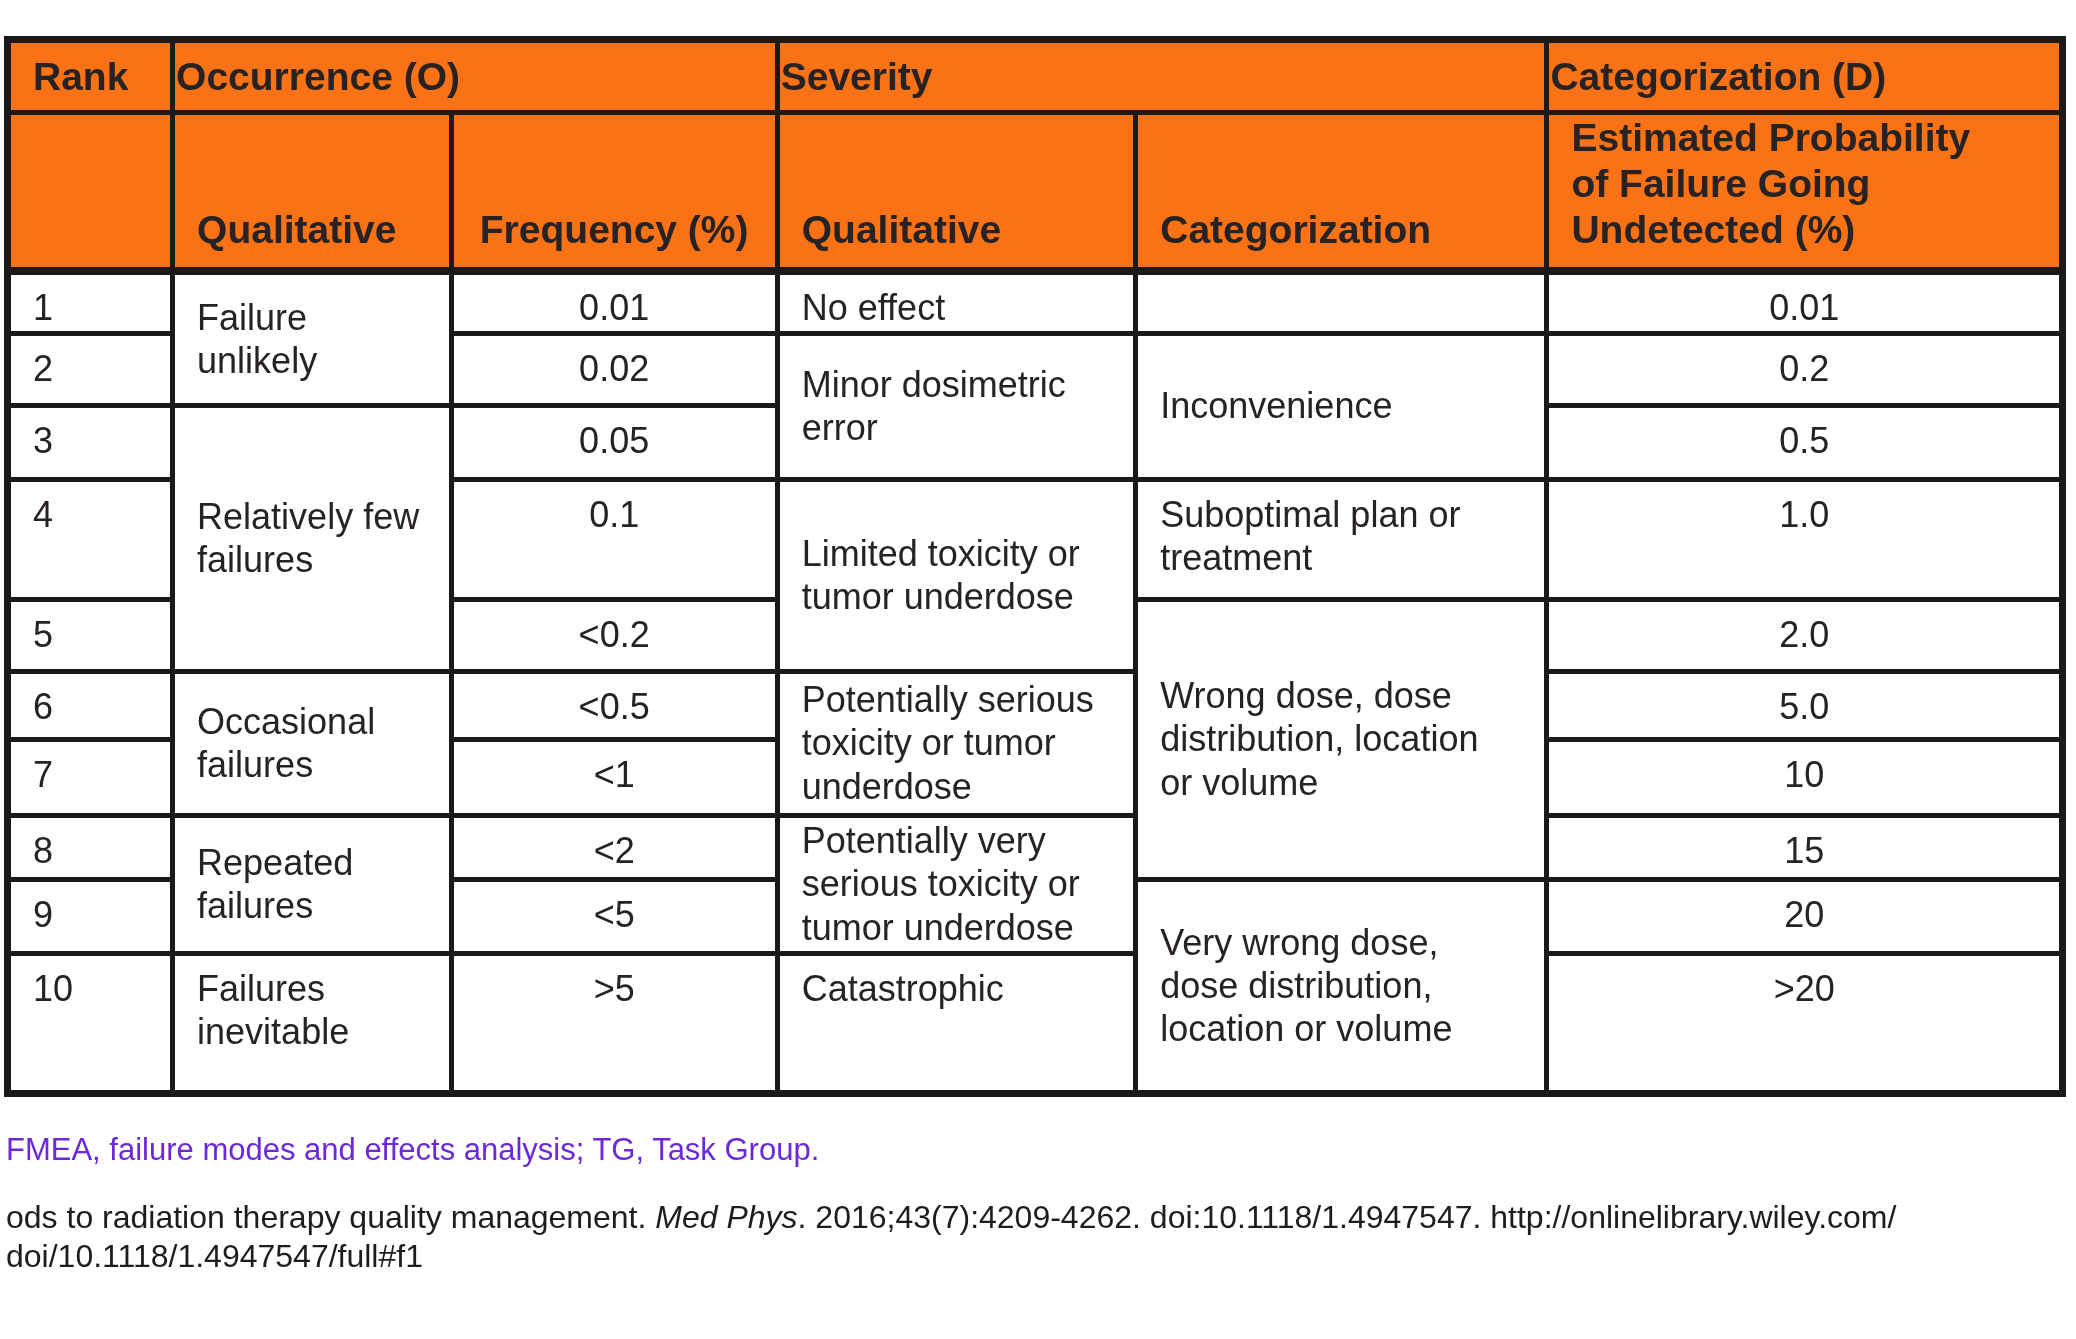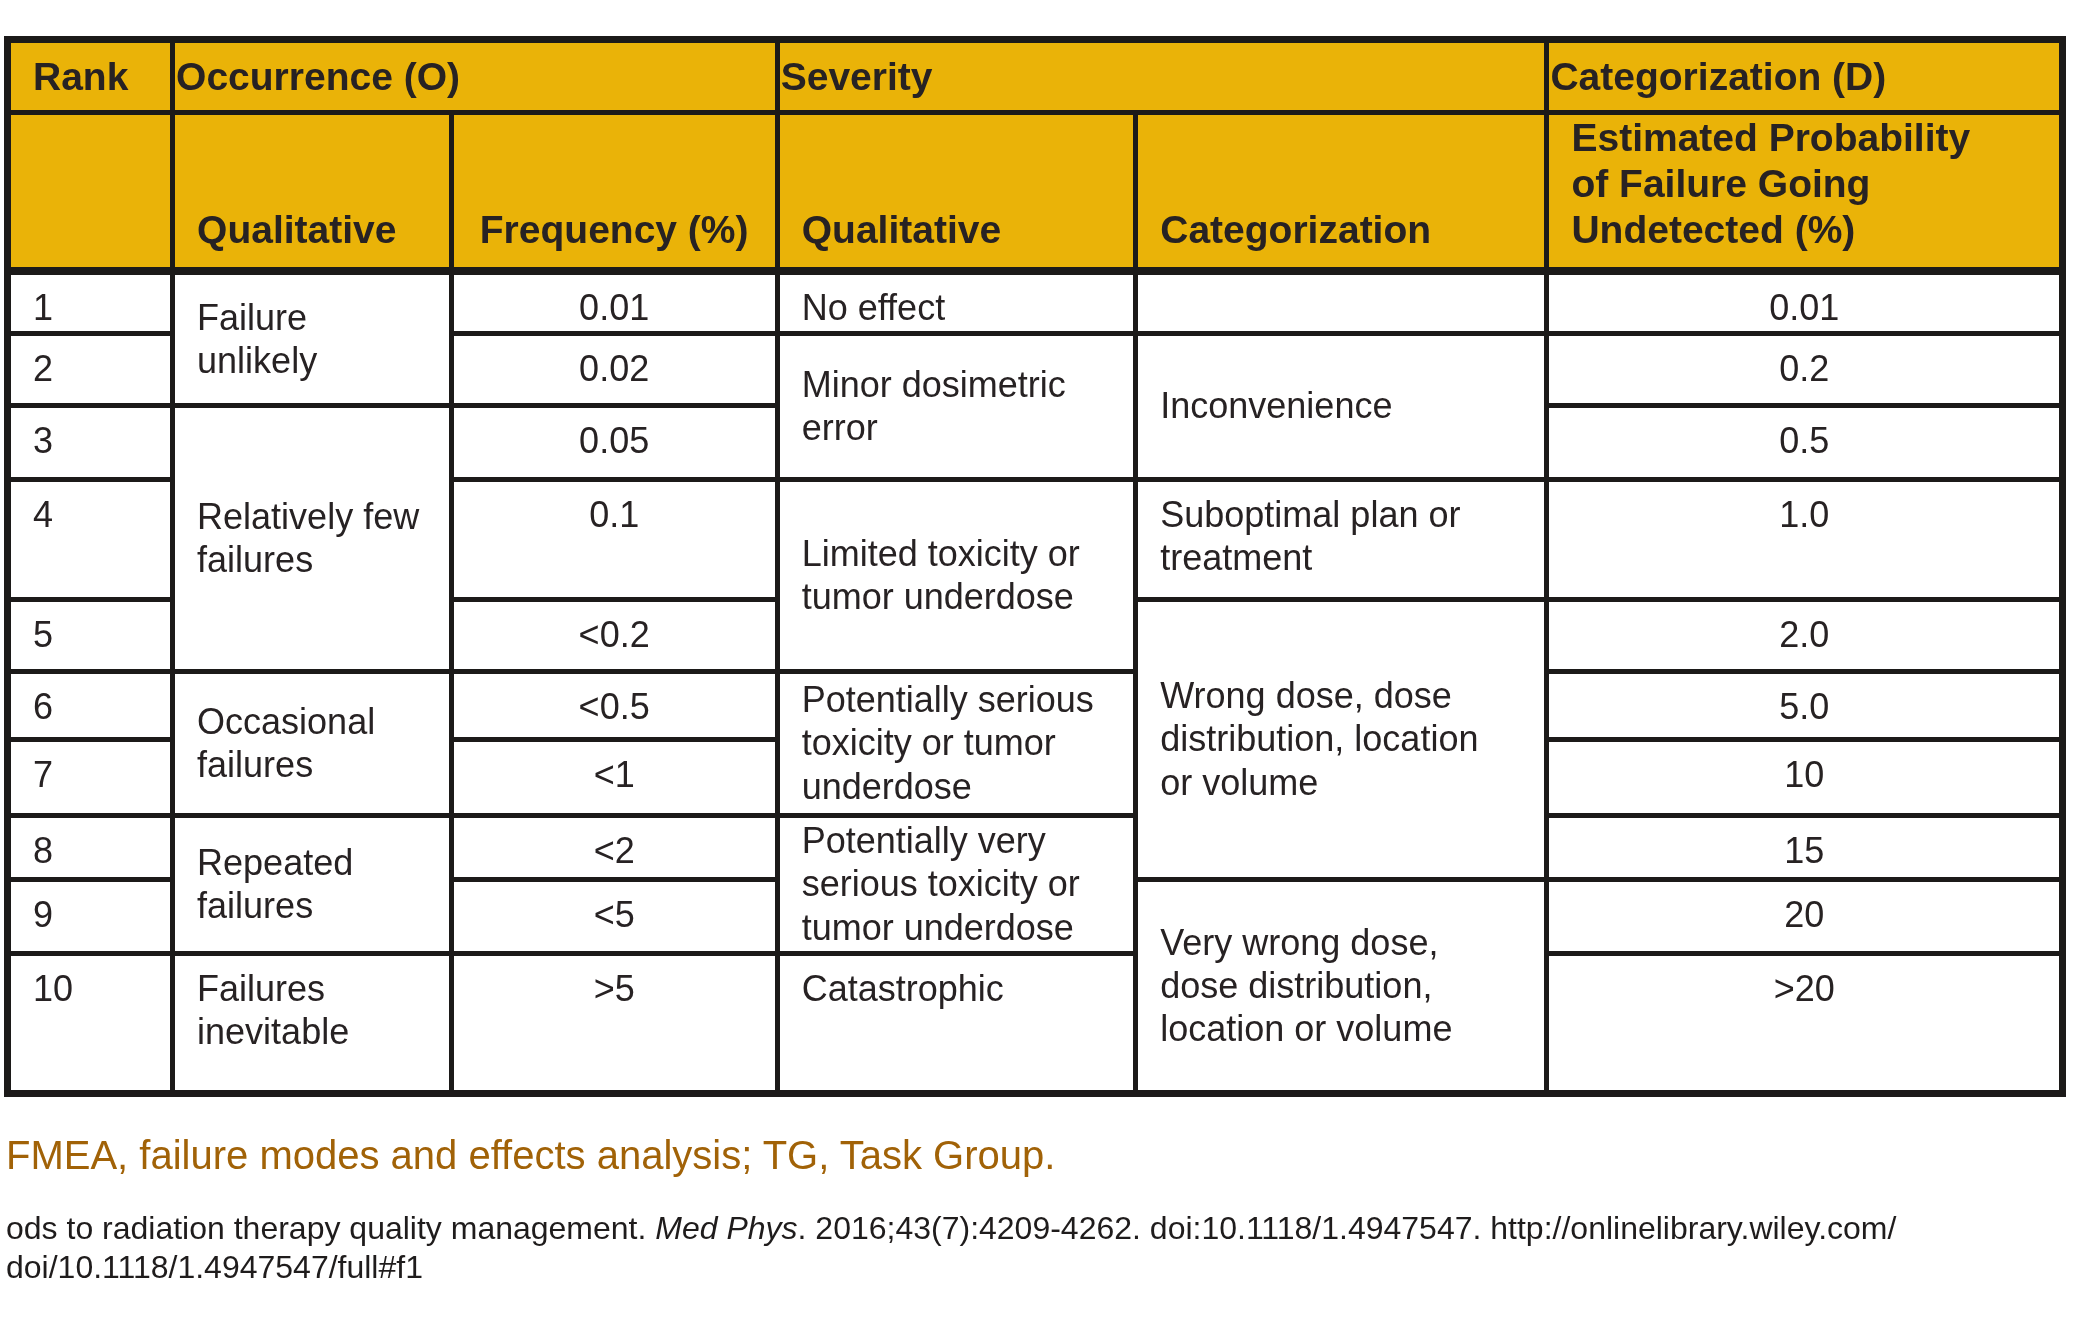--- a/index.html
+++ b/index.html
@@ -26,21 +26,21 @@
     background:#ffffff;
   }
   table.fmea{border:7px solid #1c1a19;}
   table.fmea th,table.fmea td{
     border:5px solid #1c1a19;
     box-sizing:border-box;
     white-space:pre-line;
     overflow:hidden;
   }
   
-  thead th{background:#eab308;font-weight:bold;font-size:39px;}
+  thead th{background:#f97316;font-weight:bold;font-size:39px;}
   tr.hrow1{height:73px;}
   tr.hrow1 th{text-align:left;vertical-align:middle;}
   tr.hrow1 th.c0{text-align:left;padding-left:22px;}
   tr.hrow2{height:150px;}
   tr.hrow2 th{
     text-align:left;vertical-align:bottom;
     padding:0 14px 14px 22px;line-height:1.18;
   }
   tr.hrow2 th.c2{text-align:center;padding-left:0;padding-right:0;}
   tr.hrow2 th{border-bottom-width:8px;}
@@ -60,21 +60,21 @@
   tbody tr:nth-child(4){height:120px;}
   tbody tr:nth-child(5){height:72px;}
   tbody tr:nth-child(6){height:68px;}
   tbody tr:nth-child(7){height:76px;}
   tbody tr:nth-child(8){height:64px;}
   tbody tr:nth-child(9){height:74px;}
   tbody tr:nth-child(10){height:140px;}
 
   
   .footnote{
-    margin:34px 0 0 2px;font-size:40px;line-height:1.2;color:#a16207;
+    margin:34px 0 0 2px;font-size:31px;line-height:1.2;color:#6d28d9;
   }
   .source{
     margin:30px 0 0 2px;font-size:32px;line-height:39px;color:#1f1c1c;
   }
   .source .line{white-space:nowrap;}
   .source .it{font-style:italic;}
 </style>
 </head>
 <body>
 

